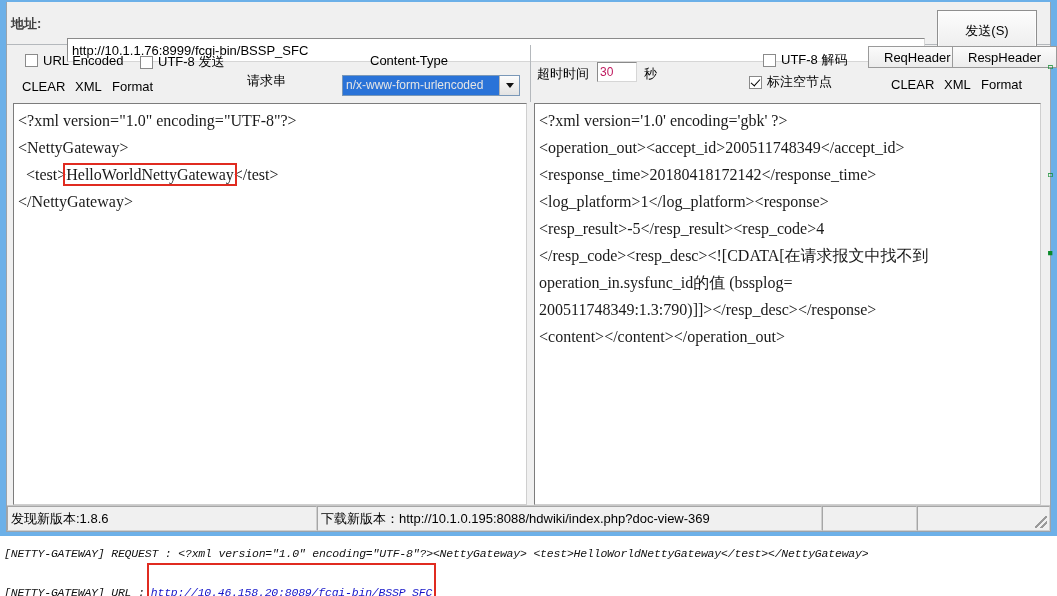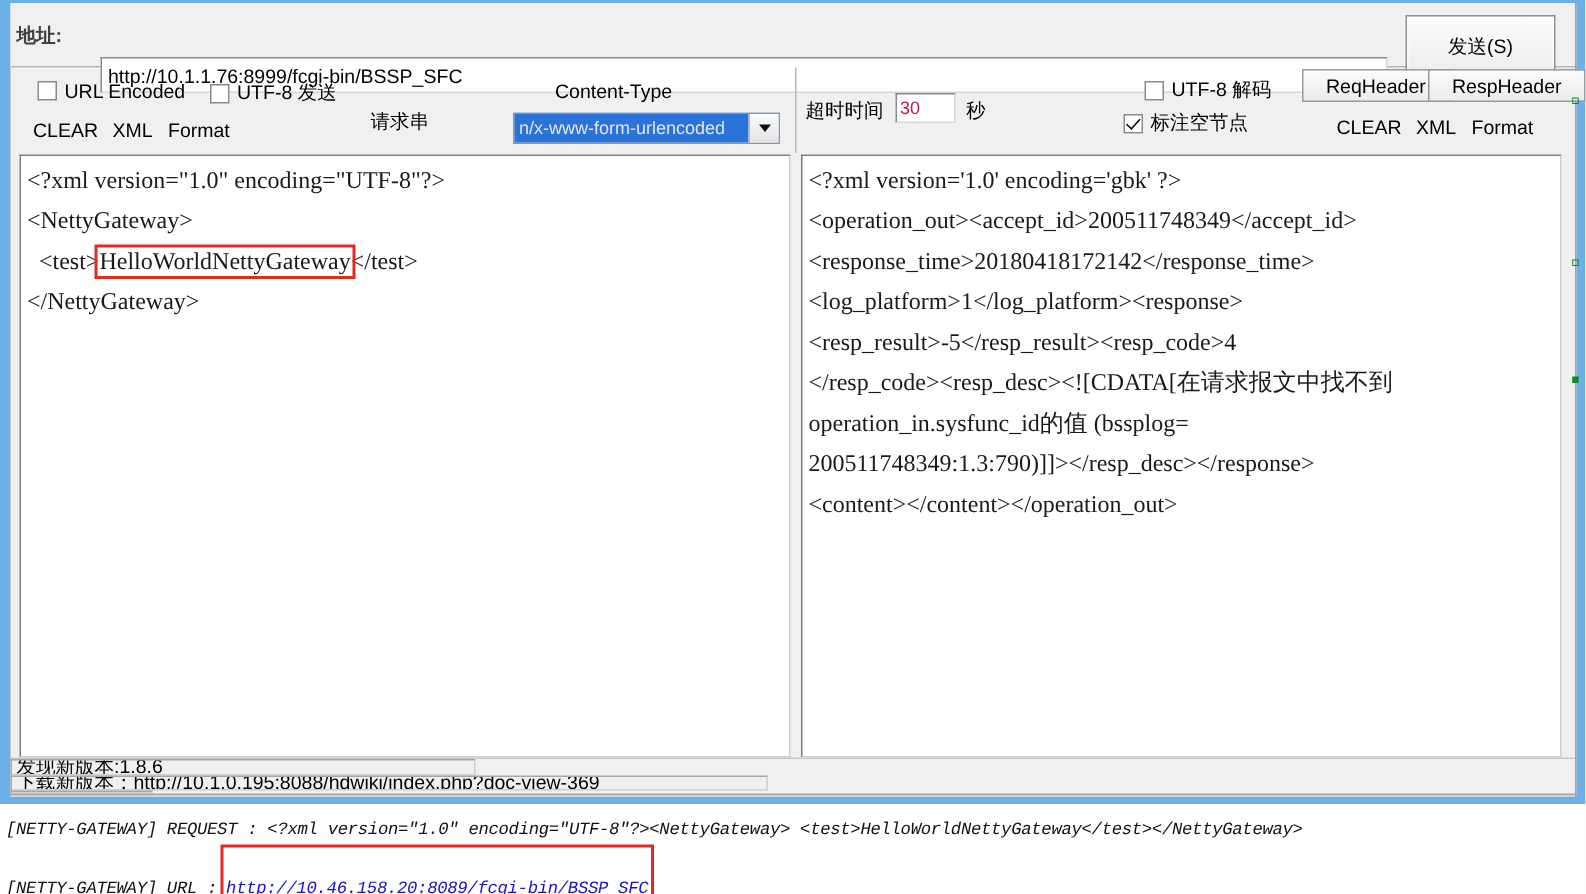--- a/index.html
+++ b/index.html
@@ -229,21 +229,20 @@
   
   .statusbar {
     position: absolute;
     left: 0; right: 0; bottom: 0;
     height: 25px;
     background: #f0f0f0;
     border-top: 1px solid #c8c8c8;
     display: flex;
     align-items: stretch;
     font-size: 13px;
-    flex-direction: column;
   }
   .sb-cell {
     border: 1px solid #cfcfcf;
     border-left-color: #a6a6a6; border-top-color: #a6a6a6;
     box-sizing: border-box;
     display: flex; align-items: center;
     padding: 0 3px;
     color: #000;
     white-space: nowrap;
     overflow: hidden;

